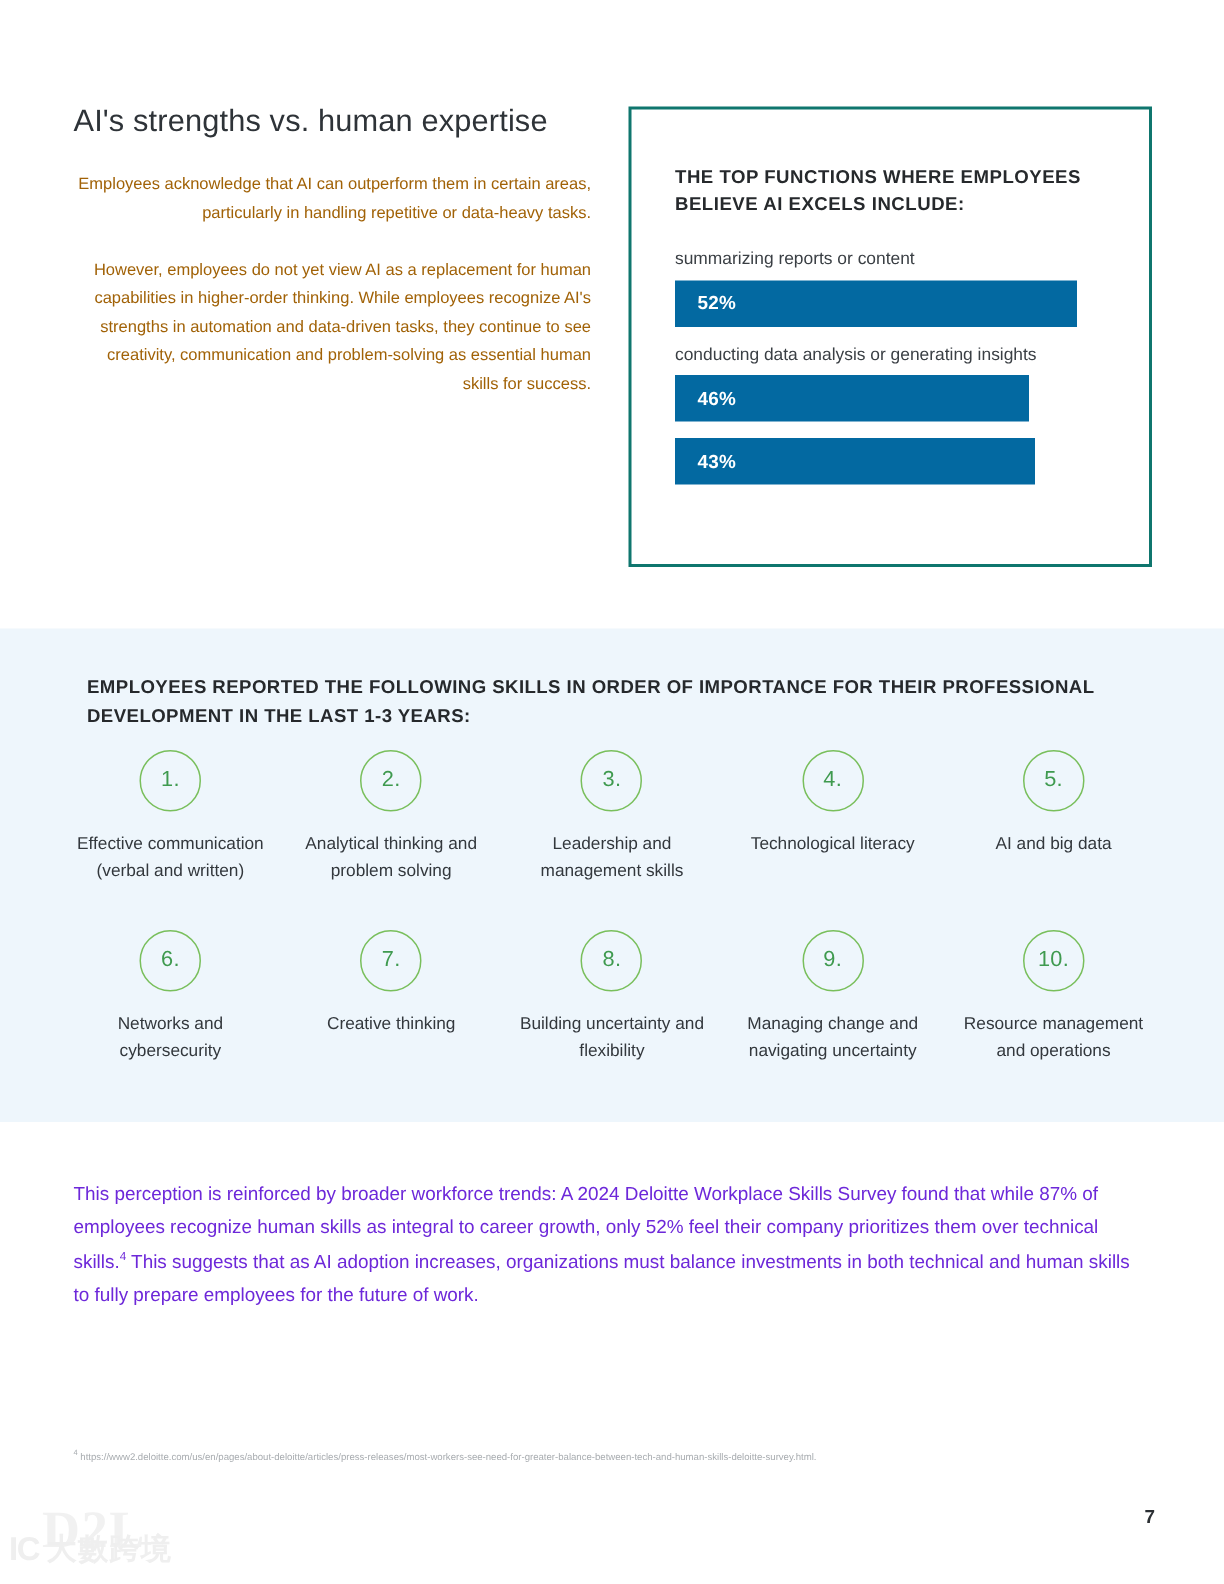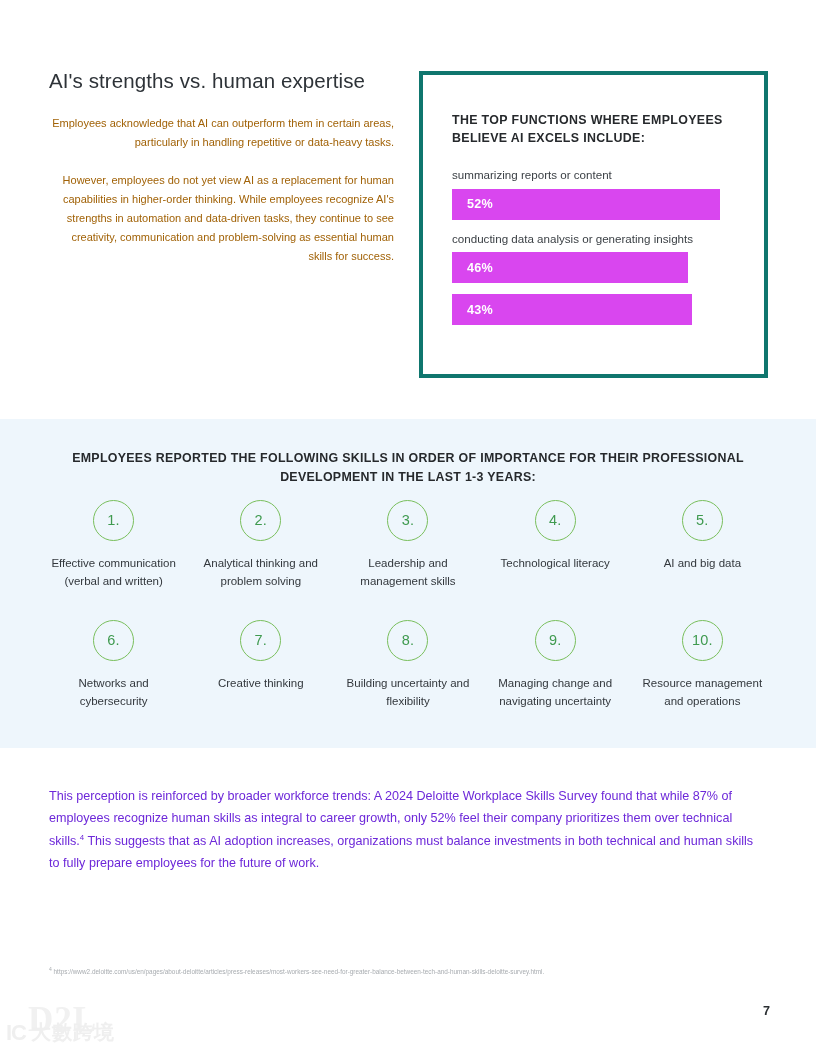--- a/index.html
+++ b/index.html
@@ -51,21 +51,21 @@
   .body-para:last-child { margin-bottom: 3px; }
 
   
   .callout-box {
     position: absolute;
     left: 419px;
     top: 71px;
     width: 349px;
     height: 307px;
     box-sizing: border-box;
-    border: 4px solid #0f766e;
+    border: 2px solid #0f766e;
     background: #ffffff;
   }
 
   .callout-head {
     position: absolute;
     left: 29px;
     top: 37px;
     width: 290px;
     font-size: 12.4px;
     font-weight: bold;
@@ -85,21 +85,21 @@
 
   .bar-label {
     font-size: 11.6px;
     color: #3a3f44;
     line-height: 1.35;
     margin-bottom: 6px;
     white-space: nowrap;
   }
   .bar {
     height: 31px;
-    background: #d946ef;
+    background: #0369a1;
     display: flex;
     align-items: center;
   }
   .bar-value {
     color: #ffffff;
     font-size: 12.6px;
     font-weight: bold;
     padding-left: 15px;
     letter-spacing: 0.2px;
   }
@@ -112,21 +112,21 @@
     width: 816px;
     height: 329px;
     background: #eef6fc;
   }
 
   .skills-head {
     position: absolute;
     left: 58px;
     top: 30px;
     width: 700px;
-    text-align: center;
+    text-align: left;
     font-size: 12.4px;
     font-weight: bold;
     letter-spacing: 0.3px;
     line-height: 1.55;
     color: #26292c;
   }
 
   .skills-grid {
     position: absolute;
     left: 40px;

